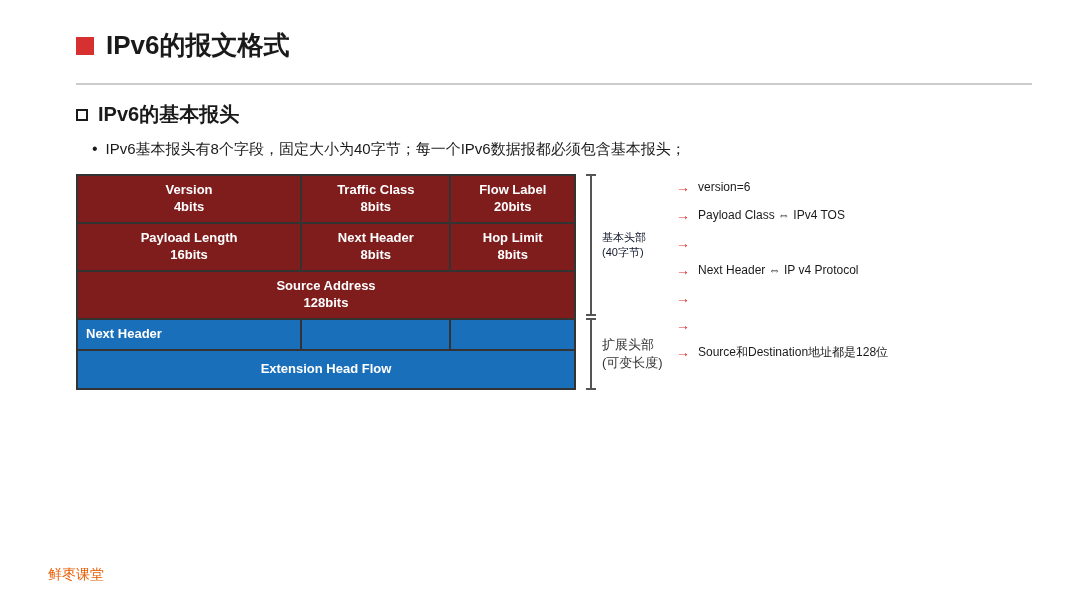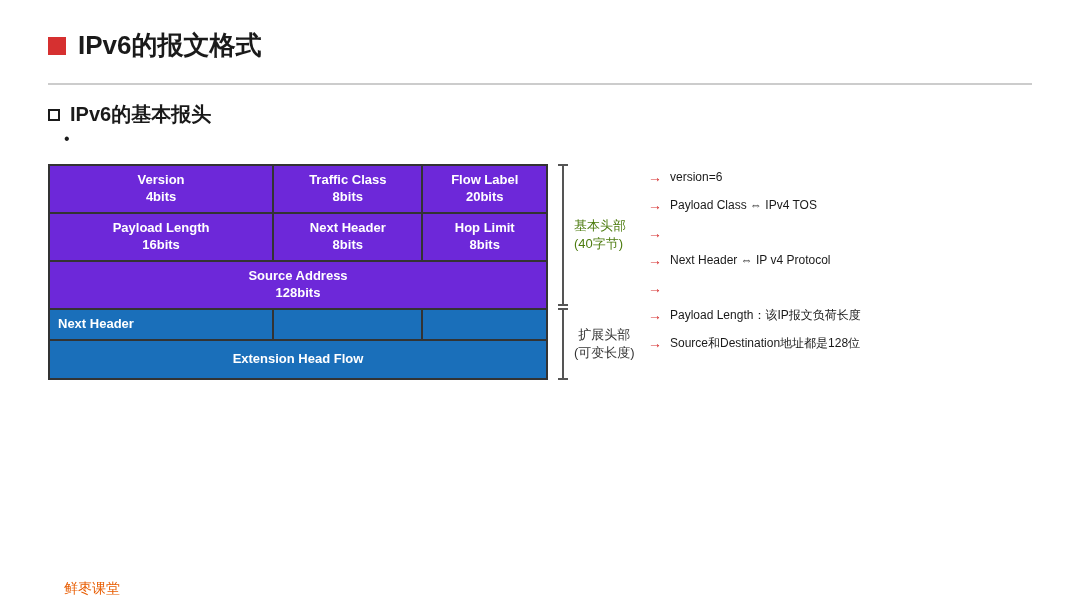--- a/index.html
+++ b/index.html
@@ -8,21 +8,21 @@
       height: 608px;
       background: #ffffff;
       font-family: 'Microsoft YaHei', 'PingFang SC', Arial, sans-serif;
       overflow: hidden;
       position: relative;
     }
 
     .page-container {
       width: 1080px;
       height: 608px;
-      padding: 28px 48px 20px 48px;
+      padding: 28px 48px 20px 76px;
       position: relative;
     }
 
     
     .page-title-row {
       display: flex;
       align-items: center;
       margin-bottom: 20px;
     }
     .title-square {
@@ -42,20 +42,21 @@
     .divider {
       height: 2px;
       background: #cccccc;
       margin-bottom: 16px;
     }
 
     
     .section-title-row {
       display: flex;
       align-items: center;
+      margin-bottom: 10px;
     }
     .section-square {
       width: 12px;
       height: 12px;
       border: 2px solid #1a1a1a;
       margin-right: 10px;
       flex-shrink: 0;
     }
     .section-title-text {
       font-size: 20px;
@@ -96,21 +97,21 @@
       position: relative;
     }
 
     .diagram-table {
       width: 500px;
       border-collapse: collapse;
     }
 
     
     .row-orange td {
-      background: #6d28d9;
+      background: #7f1d1d;
       color: #ffffff;
       font-size: 13px;
       font-weight: bold;
       text-align: center;
       border: 2px solid #333333;
       padding: 6px 4px;
       line-height: 1.3;
     }
 
     
@@ -147,23 +148,22 @@
 
     .right-bullet-text {
       font-size: 12px;
       color: #1a1a1a;
       line-height: 1.5;
     }
 
     
     .footer {
       position: absolute;
-      bottom: 10px;
+      bottom: 24px;
       left: 48px;
-      margin-left: 16px;
     }
     .footer-text {
       font-size: 14px;
       color: #e85c00;
     }
 
     
     .diagram-brace-layout {
       display: flex;
       flex-direction: row;
@@ -186,20 +186,21 @@
 
   <div class="divider"></div>
 
   <div class="section-title-row">
     <div class="section-square"></div>
     <span class="section-title-text">IPv6的基本报头</span>
   </div>
 
   <div class="bullet-row">
     <span class="bullet-dot">•</span>
+    <span class="bullet-text">IPv6基本报头有8个字段，固定大小为40字节；每一个IPv6数据报都必须包含基本报头；</span>
   </div>
 
   <div class="main-content">
 
     <div class="packet-diagram">
       <div class="diagram-brace-layout">
 
         <div class="table-container">
           <table class="diagram-table">
 
@@ -236,31 +237,31 @@
 
         <div style="display:flex; flex-direction:column; margin-left:10px;">
 
           <div style="display:flex; flex-direction:row; align-items:stretch; flex: 4;">
             <div style="display:flex; flex-direction:column; align-items:center; justify-content:stretch;">
               <div style="width:10px; height:2px; background:#555;"></div>
               <div style="width:2px; flex:1; background:#555;"></div>
               <div style="width:10px; height:2px; background:#555;"></div>
             </div>
             <div style="display:flex; flex-direction:column; align-items:flex-start; justify-content:center; padding-left:6px; white-space:nowrap;">
-              <span style="font-size:13px; color:#4d7c0f;">基本头部<br>(40字节)</span>
+              <span style="font-size:11px; color:#0f172a;">基本头部<br>(40字节)</span>
             </div>
           </div>
 
           <div style="display:flex; flex-direction:row; align-items:stretch; flex: 2; margin-top: 2px;">
             <div style="display:flex; flex-direction:column; align-items:center; justify-content:stretch;">
               <div style="width:10px; height:2px; background:#555;"></div>
               <div style="width:2px; flex:1; background:#555;"></div>
               <div style="width:10px; height:2px; background:#555;"></div>
             </div>
-            <div style="display:flex; flex-direction:column; align-items:flex-start; justify-content:center; padding-left:6px; white-space:nowrap;text-align:center;">
+            <div style="display:flex; flex-direction:column; align-items:flex-start; justify-content:center; padding-left:6px; white-space:nowrap;">
               <span style="font-size:13px; color:#333;">扩展头部<br>(可变长度)</span>
             </div>
           </div>
         </div>
 
       </div>
     </div>
 
     <div class="right-panel">
       <div class="right-bullet">
@@ -276,21 +277,20 @@
       </div>
       <div class="right-bullet">
         <span class="arrow-icon">→</span>
         <span class="right-bullet-text">Next Header ⇔ IP v4 Protocol</span>
       </div>
       <div class="right-bullet">
         <span class="arrow-icon">→</span>
       </div>
       <div class="right-bullet">
         <span class="arrow-icon">→</span>
-        <span class="right-bullet-text">Payload Length：该IP报文负荷长度</span>
       </div>
       <div class="right-bullet">
         <span class="arrow-icon">→</span>
         <span class="right-bullet-text">Source和Destination地址都是128位</span>
       </div>
     </div>
 
   </div>
 
   <div class="footer">

